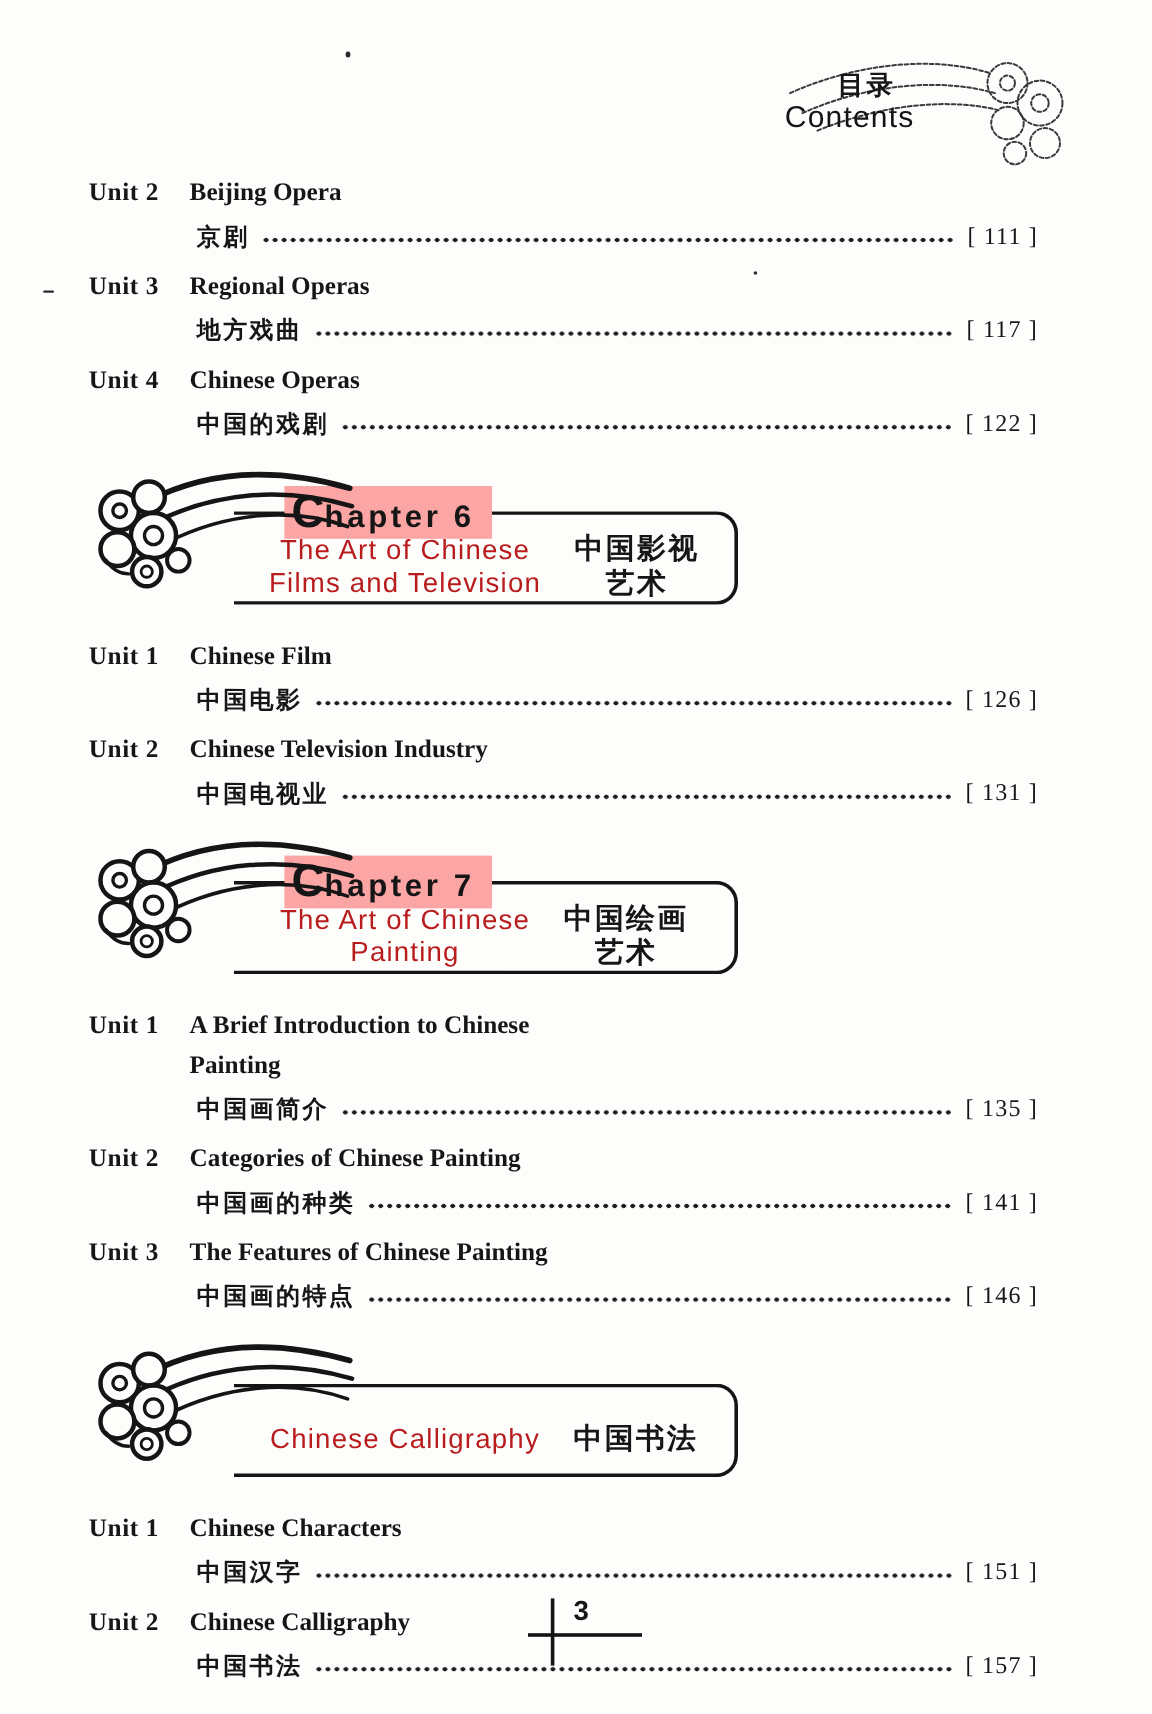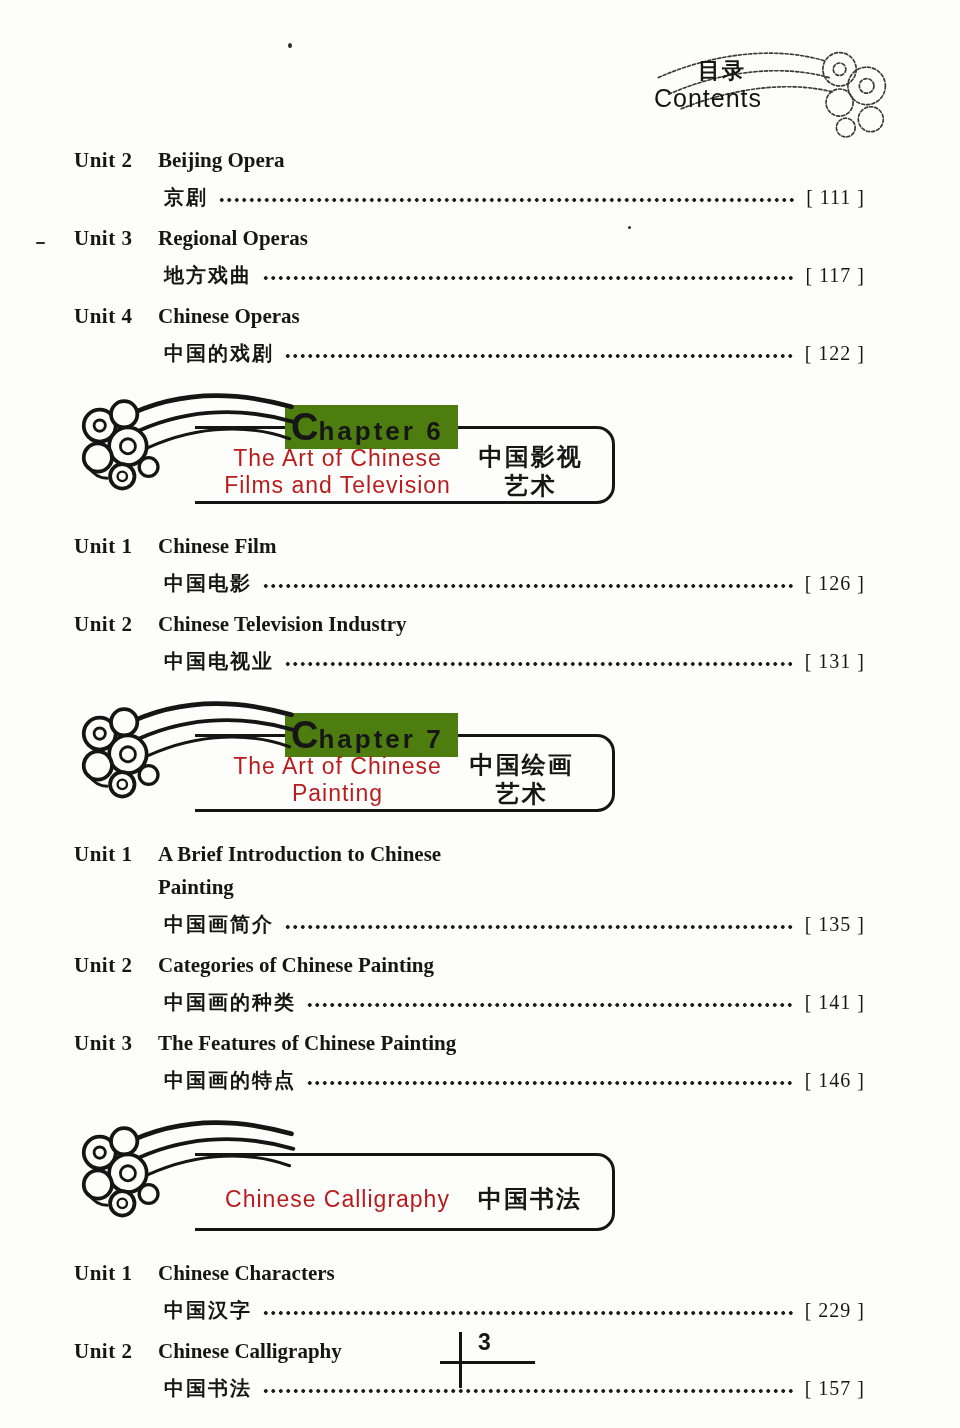--- a/index.html
+++ b/index.html
@@ -58,23 +58,23 @@
   
   .chapter-banner { position:relative; height:128px; margin:12px 0 24px 0; }
   .banner-box {
     position:absolute; left:133px; top:44px; width:420px; height:78px;
     border:3px solid #151515; border-left:none;
     border-radius:0 18px 18px 0;
     background:transparent;
   }
   .chapter-label {
     position:absolute; top:-24px; left:42px; height:44px;
-    background:#4d7c0f; padding:0 14px 0 6px;
+    background:#fca5a5; padding:0 14px 0 6px;
     font-family:"Liberation Sans", sans-serif; font-weight:bold;
-    white-space:nowrap; line-height:44px;margin-left:48px;
+    white-space:nowrap; line-height:44px;
   }
   .chapter-label .cap { font-size:38px; }
   .chapter-label .rest { font-size:26px; letter-spacing:3px; }
   .banner-body {
     position:absolute; left:0; right:0; top:14px; bottom:0;
     display:flex; align-items:center; justify-content:center; gap:28px;
   }
   .banner-en {
     text-align:center; font-family:"Liberation Sans", sans-serif;
     font-size:23px; line-height:27px; letter-spacing:1px; color:#b91c1c;
@@ -311,21 +311,21 @@
 
   <section>
     <div class="entry">
       <div class="t-row">
         <span class="unit-label">Unit 1</span>
         <span class="entry-title">Chinese Characters</span>
       </div>
       <div class="l-row">
         <span class="zh">中国汉字</span>
         <span class="leader"></span>
-        <span class="pagenum">[ 229 ]</span>
+        <span class="pagenum">[ 151 ]</span>
       </div>
     </div>
     <div class="entry">
       <div class="t-row">
         <span class="unit-label">Unit 2</span>
         <span class="entry-title">Chinese Calligraphy</span>
       </div>
       <div class="l-row">
         <span class="zh">中国书法</span>
         <span class="leader"></span>

